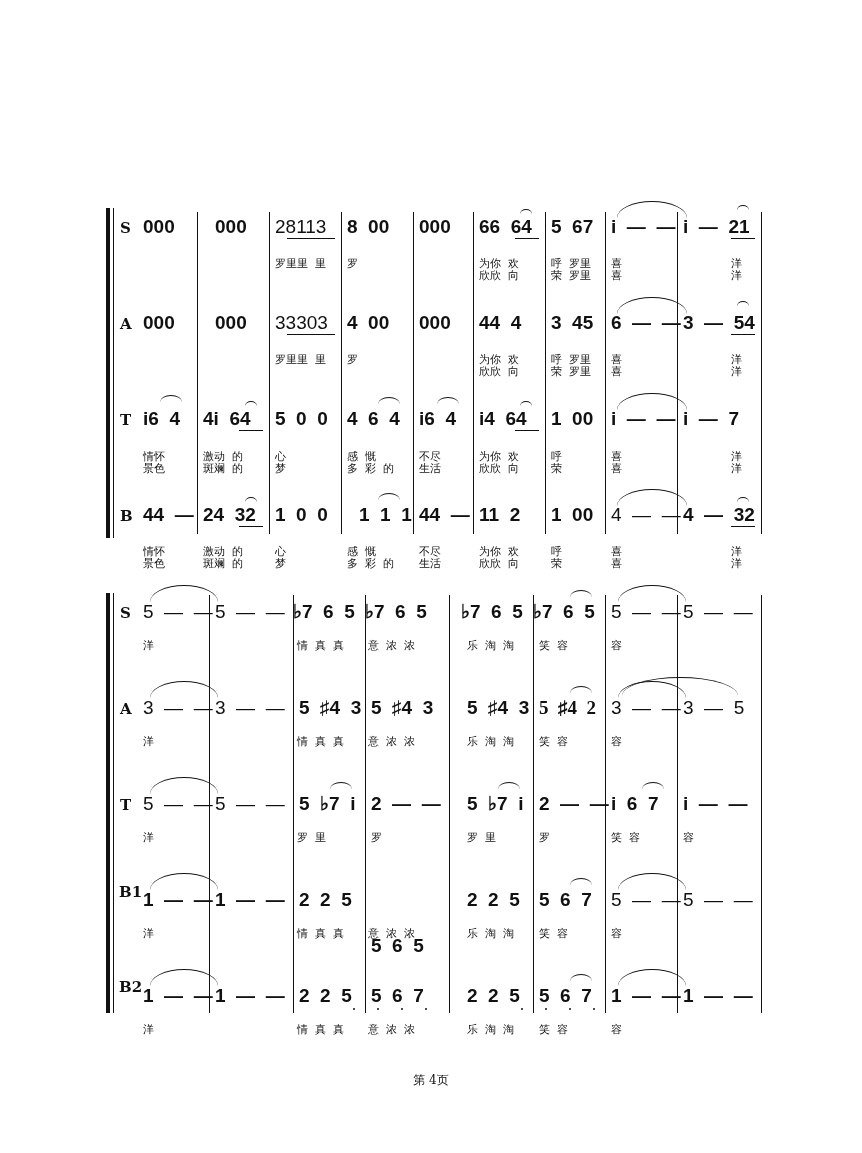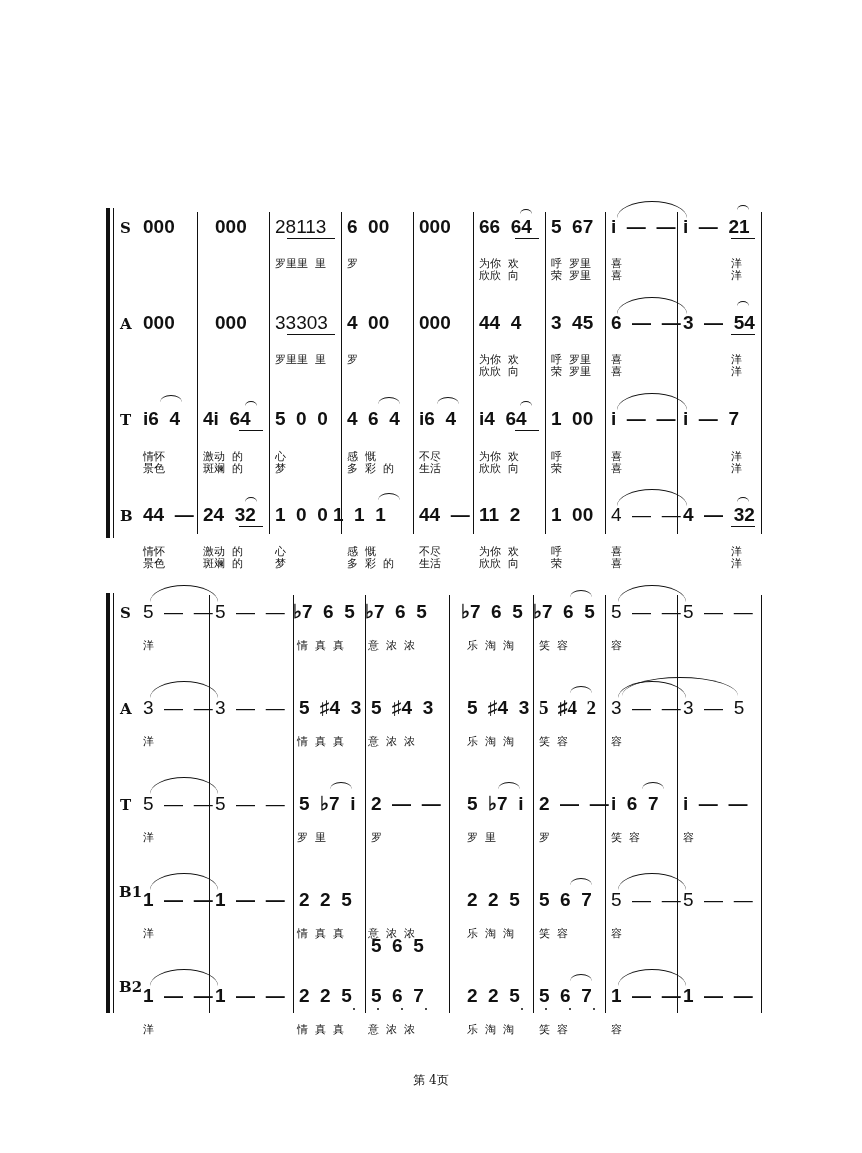--- a/index.html
+++ b/index.html
@@ -33,21 +33,21 @@
     <div class="bar" style="left:605px; top:212px; height:322px;"></div>
     <div class="bar" style="left:677px; top:212px; height:322px;"></div>
     <div class="bar" style="left:761px; top:212px; height:322px;"></div>
 
     <div>
       <span class="lbl" style="left:120px; top:219px;">S</span>
       <span class="note" style="left:143px; top:217px;">000</span>
       <span class="note" style="left:215px; top:217px;">000</span>
       <span class="note" style="left:275px; top:217px; font-weight:normal;">28113</span>
       <div class="ul" style="left:287px; top:238px; width:48px;"></div>
-      <span class="note" style="left:347px; top:217px;">6  00</span>
+      <span class="note" style="left:347px; top:217px;">8  00</span>
       <span class="note" style="left:419px; top:217px;">000</span>
       <span class="note" style="left:479px; top:217px;">66  64</span>
       <div class="ul" style="left:515px; top:238px; width:24px;"></div>
       <div class="slur" style="left:520px; top:209px; width:12px; height:4px;"></div>
       <span class="note" style="left:551px; top:217px;">5  67</span>
       <span class="note" style="left:611px; top:217px;">i  —  —</span>
       <div class="slur" style="left:617px; top:201px; width:70px; height:16px;"></div>
       <span class="note" style="left:683px; top:217px;">i  —  21</span>
       <div class="ul" style="left:731px; top:238px; width:24px;"></div>
       <div class="slur" style="left:737px; top:205px; width:12px; height:4px;"></div>
@@ -129,21 +129,21 @@
       <span class="lyr" style="left:731px; top:463px;">洋</span>
     </div>
 
     <div>
       <span class="lbl" style="left:120px; top:507px;">B</span>
       <span class="note" style="left:143px; top:505px;">44  —</span>
       <span class="note" style="left:203px; top:505px;">24  32</span>
       <div class="ul" style="left:239px; top:526px; width:24px;"></div>
       <div class="slur" style="left:245px; top:497px; width:12px; height:4px;"></div>
       <span class="note" style="left:275px; top:505px;">1  0  0</span>
-      <span class="note" style="left:333px; top:505px;">1  1  1</span>
+      <span class="note" style="left:359px; top:505px;">1  1  1</span>
       <div class="slur" style="left:378px; top:493px; width:22px; height:6px;"></div>
       <span class="note" style="left:419px; top:505px;">44  —</span>
       <span class="note" style="left:479px; top:505px;">11  2</span>
       <span class="note" style="left:551px; top:505px;">1  00</span>
       <span class="note" style="left:611px; top:505px; font-weight:normal;">4  —  —</span>
       <div class="slur" style="left:617px; top:489px; width:70px; height:16px;"></div>
       <span class="note" style="left:683px; top:505px;">4  —  32</span>
       <div class="ul" style="left:731px; top:526px; width:24px;"></div>
       <div class="slur" style="left:737px; top:497px; width:12px; height:4px;"></div>
       <span class="lyr" style="left:143px; top:546px;">情怀</span>

